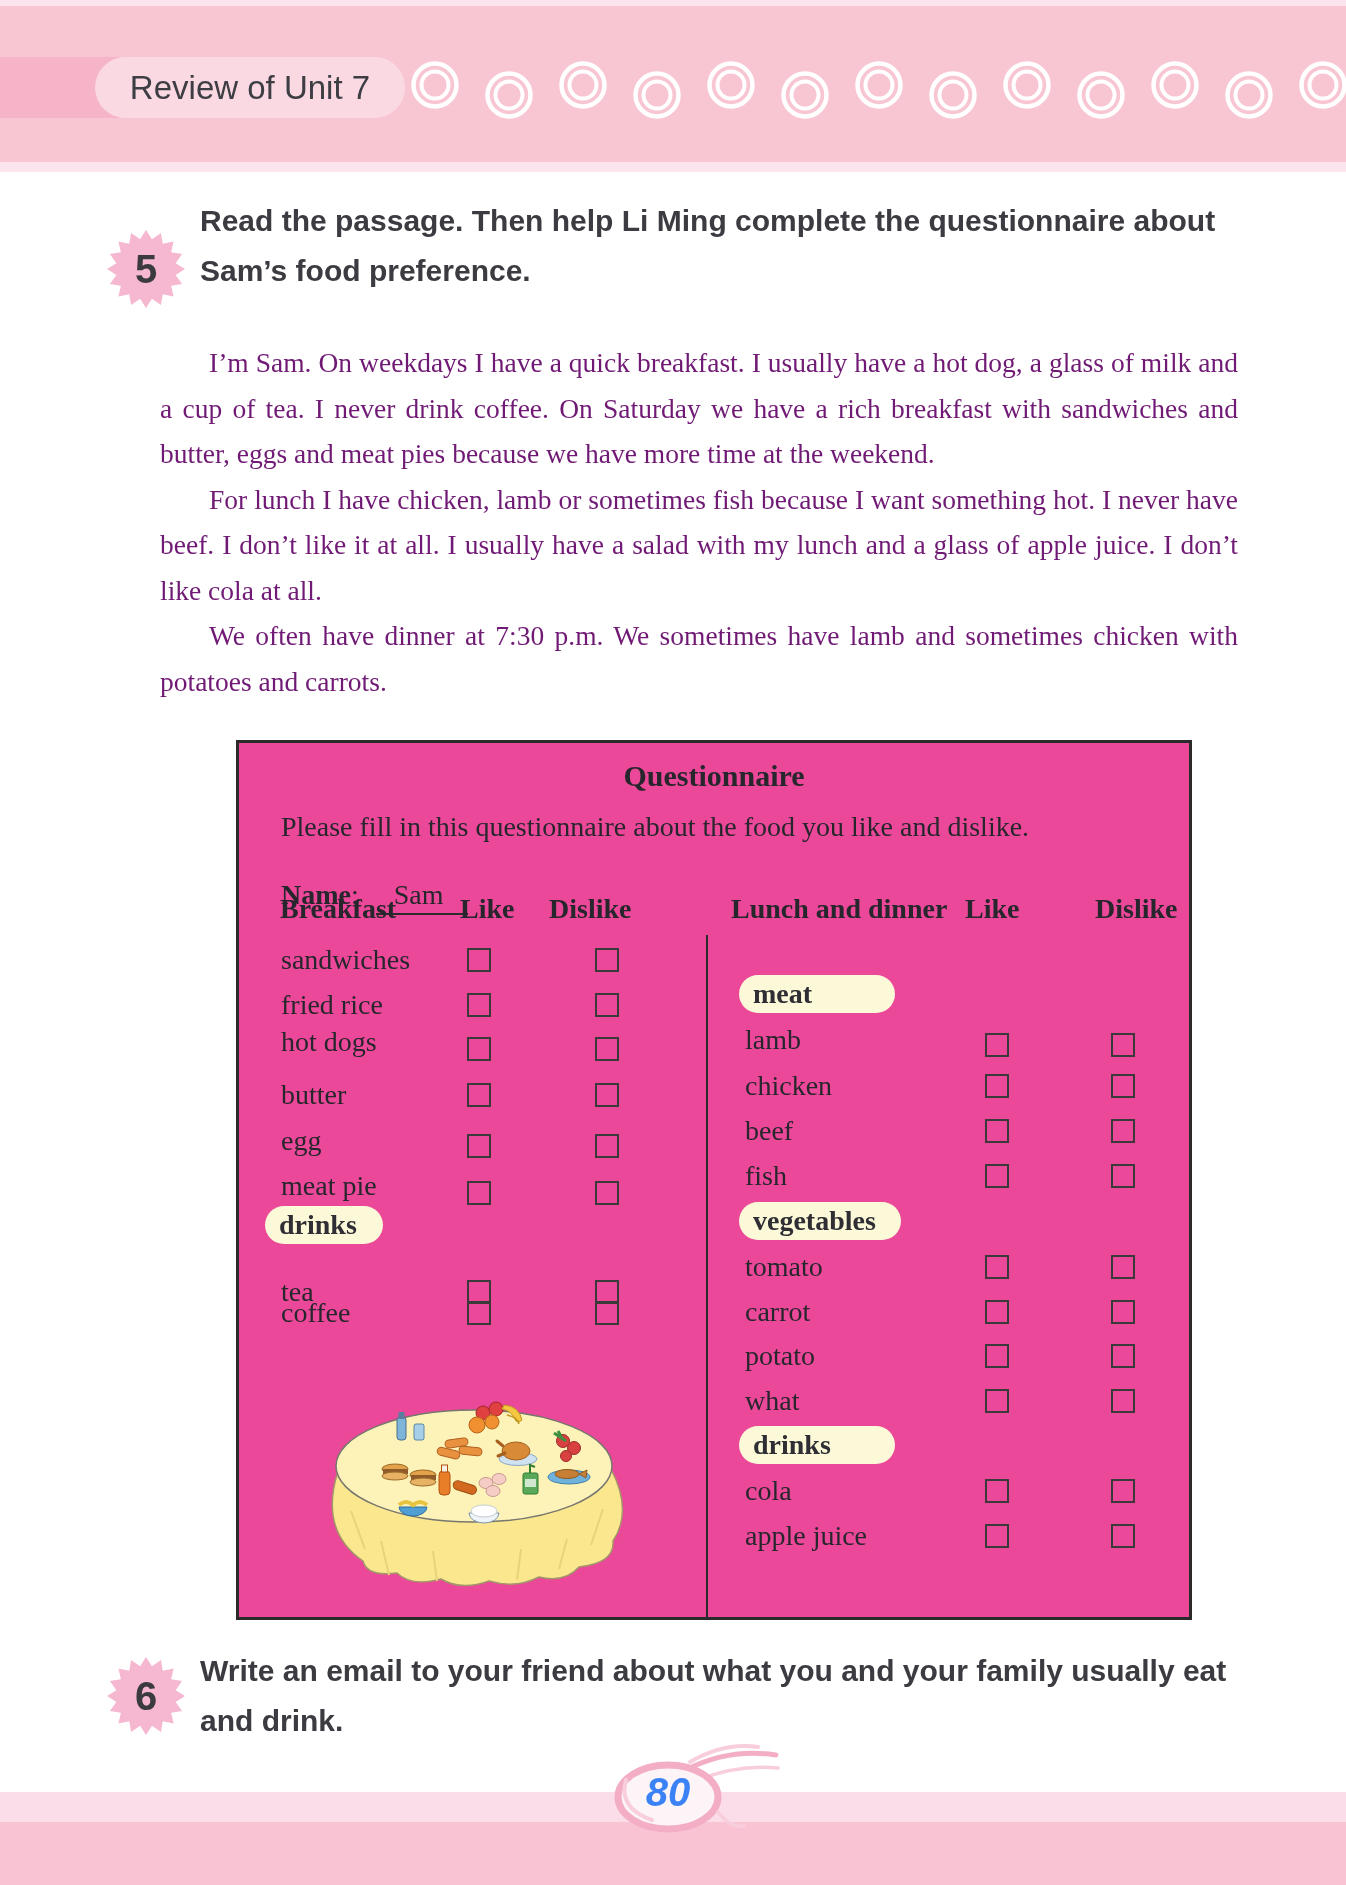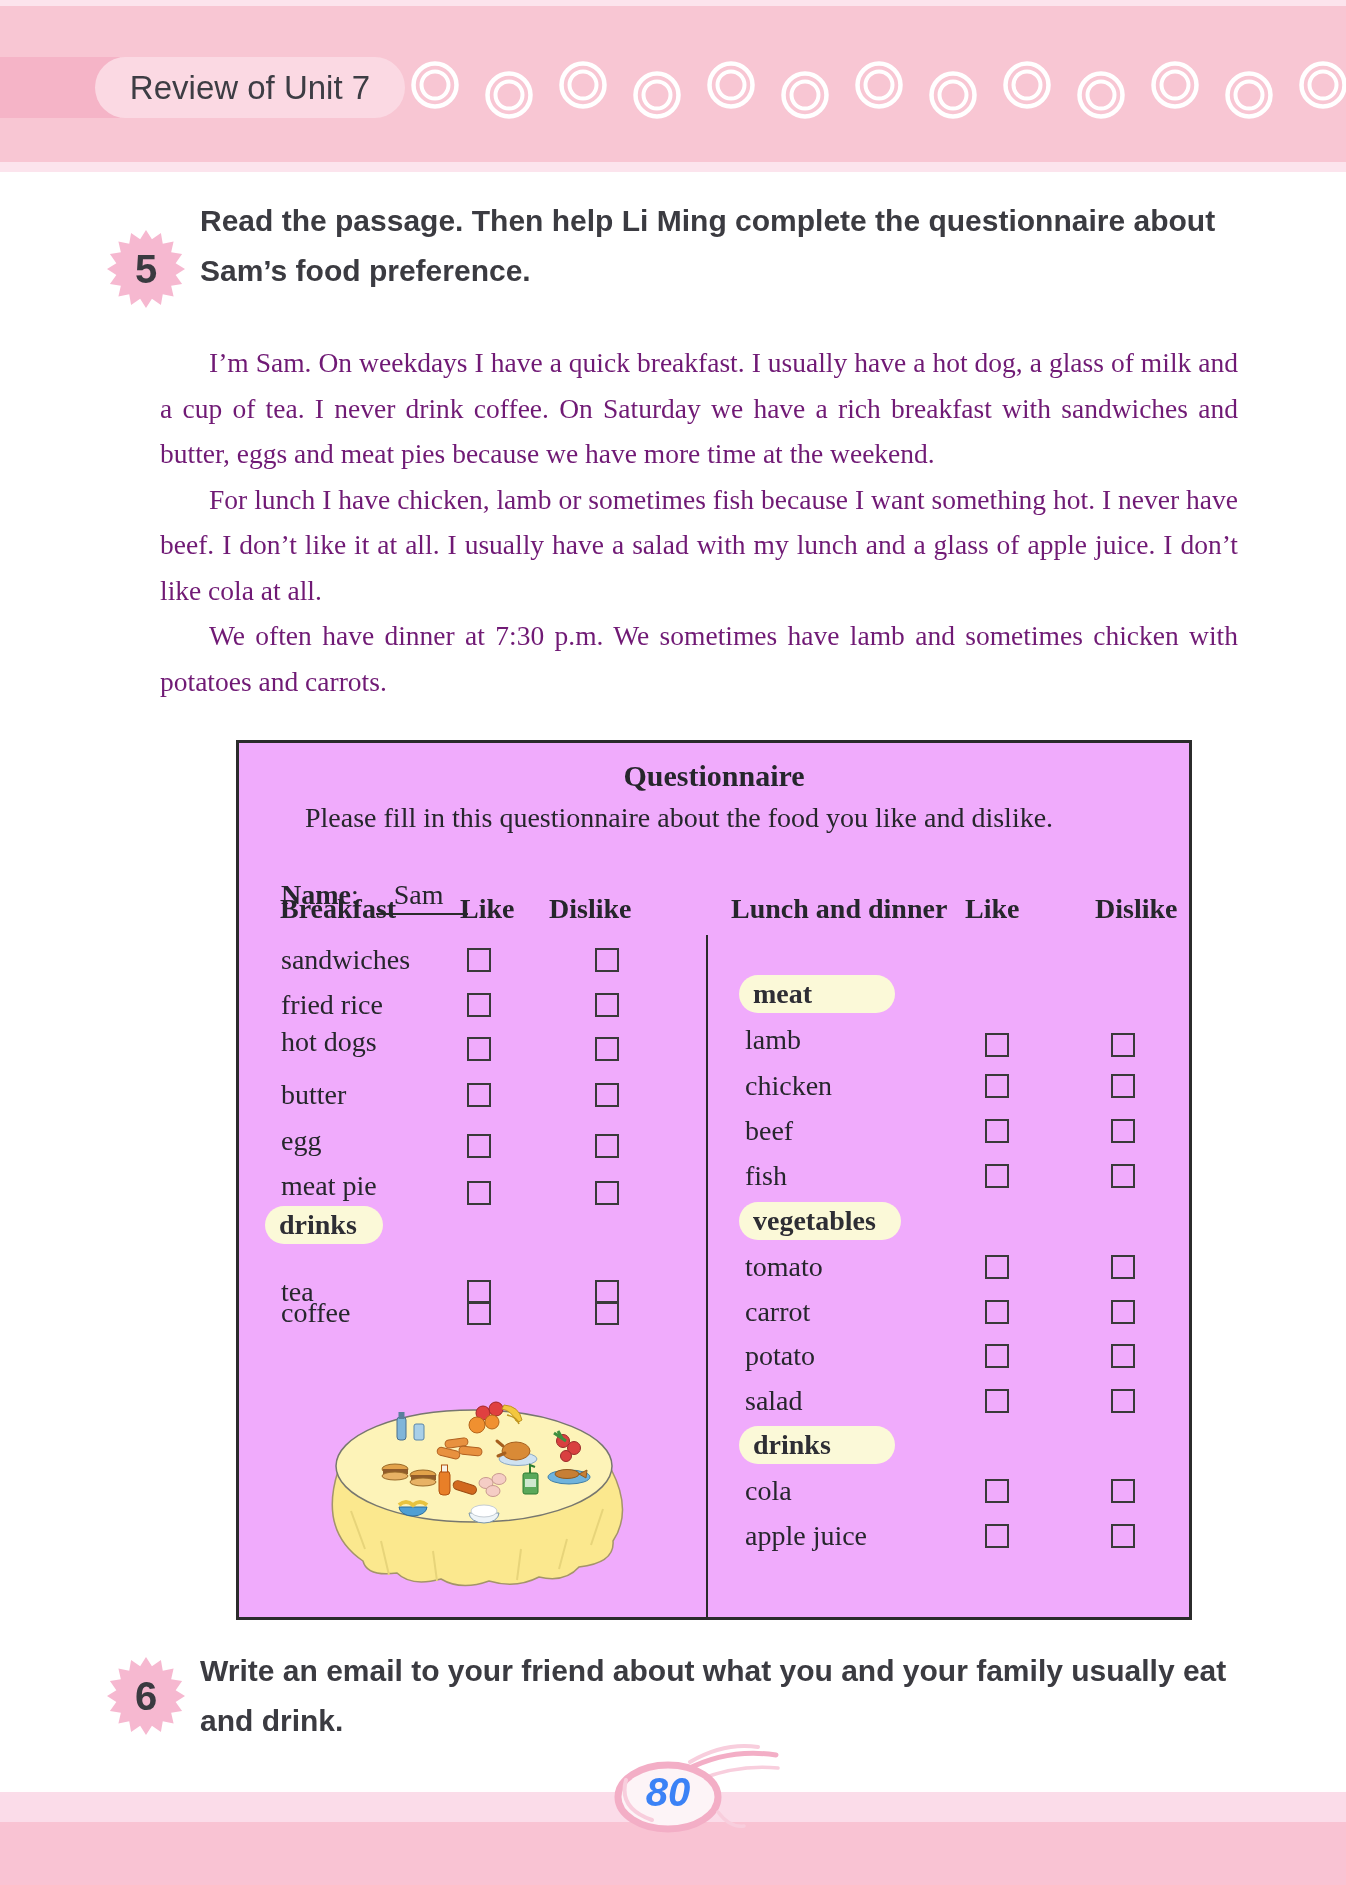--- a/index.html
+++ b/index.html
@@ -24,24 +24,24 @@
             font-size:40px;color:#3a3a40;}
 
   .ex-heading{position:absolute;left:200px;width:1080px;font-family:"Liberation Sans", sans-serif;
               font-weight:bold;font-size:30px;line-height:50px;color:#3b3b41;}
 
   .passage{position:absolute;left:160px;top:340px;width:1078px;font-size:27.5px;line-height:45.5px;
            text-align:justify;color:#701a75;}
   .passage p{margin:0;text-indent:49px;}
 
   
-  .qbox{position:absolute;left:236px;top:740px;width:956px;height:880px;background:#f0abfc;
+  .qbox{position:absolute;left:236px;top:740px;width:956px;height:880px;background:#ec4899;
         border:3px solid #2b2b2b;box-sizing:border-box;font-size:28px;color:#26262c;}
   .q-title{position:absolute;left:0;top:16px;width:100%;text-align:center;font-weight:bold;font-size:30px;}
-  .q-intro{position:absolute;left:42px;top:59px;margin-left:24px;}
+  .q-intro{position:absolute;left:42px;top:68px;}
   .q-name{position:absolute;left:42px;top:112px;}
   .q-name .nlabel{font-weight:bold;}
   .name-blank{display:inline-block;border-bottom:2px solid #2b2b2b;padding:0 24px 2px 18px;margin-left:10px;margin-top:24px;}
   .q-h{position:absolute;top:150px;font-weight:bold;}
   .divider{position:absolute;left:467px;top:192px;width:2px;height:682px;background:#2b2b2b;}
 
   .q-row{position:absolute;left:0;width:100%;height:36px;line-height:34px;}
   .q-label{position:absolute;left:42px;white-space:nowrap;}
   .q-label-r{position:absolute;left:506px;white-space:nowrap;}
   .cb{position:absolute;top:5px;width:24px;height:24px;border:2.5px solid #3a3a3a;box-sizing:border-box;}
@@ -219,21 +219,21 @@
       <span class="q-label-r">carrot</span>
       <span class="cb cb-r1"></span>
       <span class="cb cb-r2"></span>
     </div>
     <div class="q-row" style="top:596px;">
       <span class="q-label-r">potato</span>
       <span class="cb cb-r1"></span>
       <span class="cb cb-r2"></span>
     </div>
     <div class="q-row" style="top:641px;">
-      <span class="q-label-r">salad</span>
+      <span class="q-label-r">what</span>
       <span class="cb cb-r1"></span>
       <span class="cb cb-r2"></span>
     </div>
 
     <div class="pill" style="left:500px;top:683px;width:156px;">drinks</div>
 
     <div class="q-row" style="top:731px;">
       <span class="q-label-r">cola</span>
       <span class="cb cb-r1"></span>
       <span class="cb cb-r2"></span>

